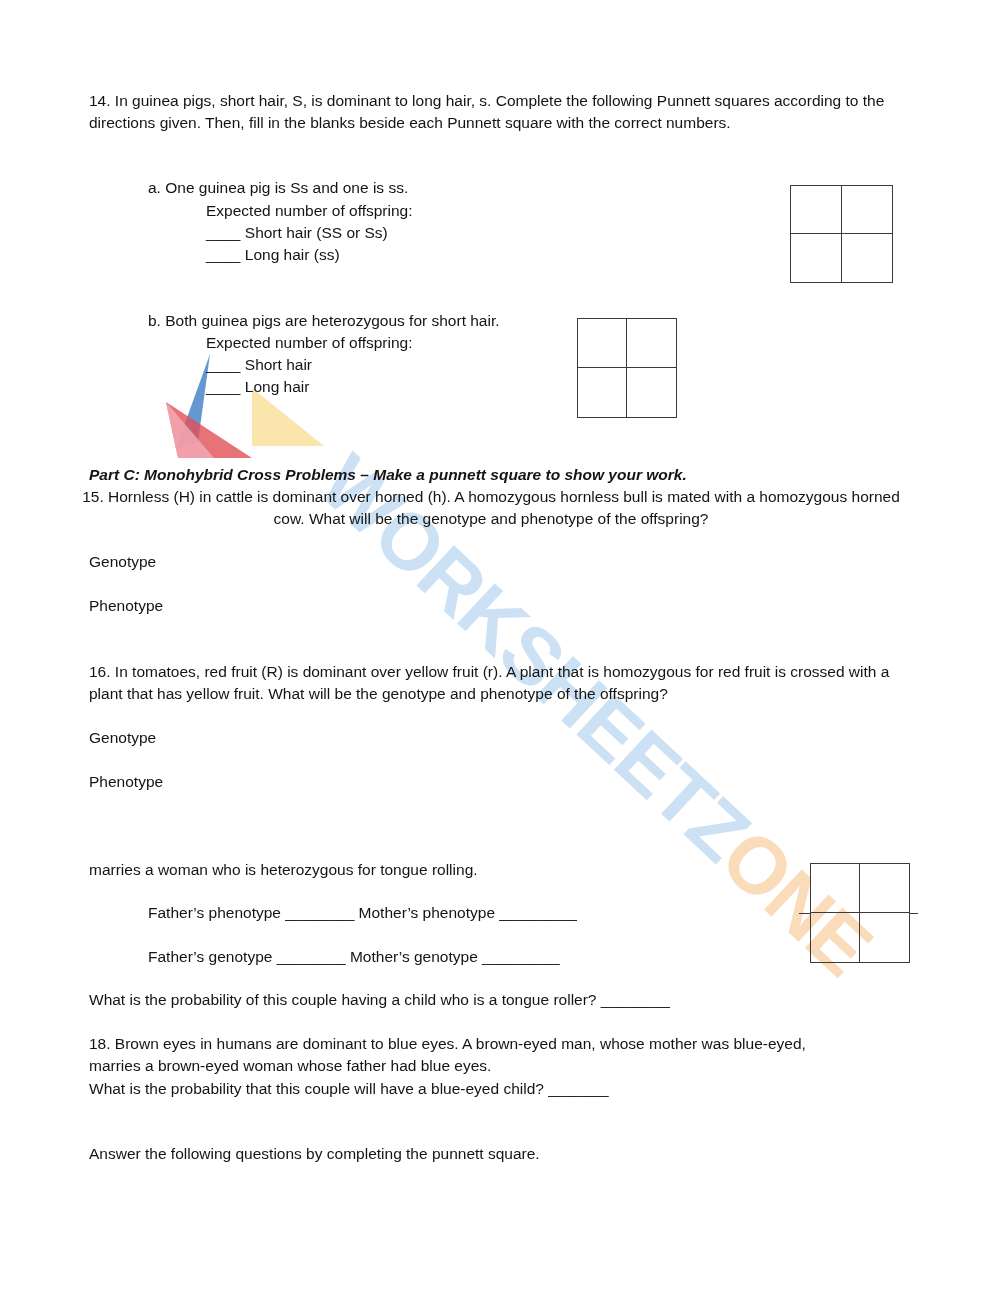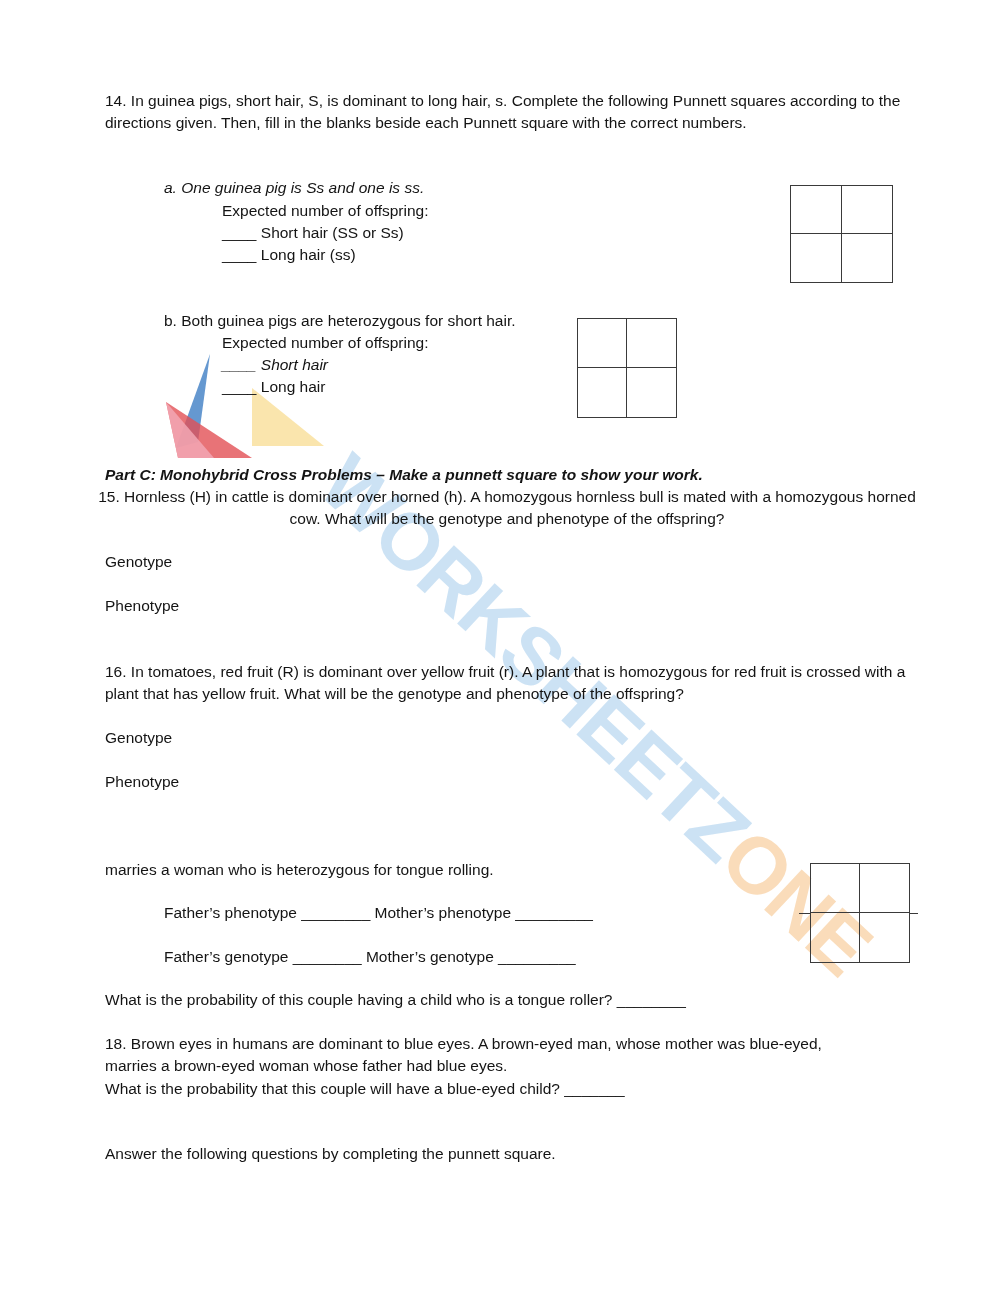--- a/index.html
+++ b/index.html
@@ -8,33 +8,33 @@
     position:relative;
     width:1000px;
     height:1294px;
     background:#ffffff;
     font-family:"Liberation Sans", sans-serif;
     font-size:15.5px;
     line-height:22px;
     color:#141414;
     overflow:hidden;
   }
-  .t { position:absolute; white-space:normal;margin-left:16px; }
+  .t { position:absolute; white-space:normal; }
   .nowrap { white-space:nowrap; }
   .bold { font-weight:700; }
 
   
   .q14-text      { left:89px;  top:90px;  width:838px; }
-  .q14a-title    { left:148px; top:177px;font-style:italic; }
+  .q14a-title    { left:148px; top:177px; }
   .q14a-expected { left:206px; top:200px; }
   .q14a-b1       { left:206px; top:222px; }
   .q14a-b2       { left:206px; top:244px; }
   .q14b-title    { left:148px; top:310px; }
   .q14b-expected { left:206px; top:332px; }
-  .q14b-b1       { left:206px; top:354px;font-style:italic; }
+  .q14b-b1       { left:206px; top:354px; }
   .q14b-b2       { left:206px; top:376px;text-align:right; }
   .partc-heading { left:89px;  top:464px;font-style:italic; }
   .q15-text      { left:75px;  top:486px; width:832px;text-align:center; }
   .q15-gen       { left:89px;  top:551px; }
   .q15-phen      { left:89px;  top:595px; }
   .q16-text      { left:89px;  top:661px; width:838px; }
   .q16-gen       { left:89px;  top:727px; }
   .q16-phen      { left:89px;  top:771px; }
   .q17-l1        { left:89px;  top:836px; }
   .q17-l2        { left:89px;  top:859px; }

